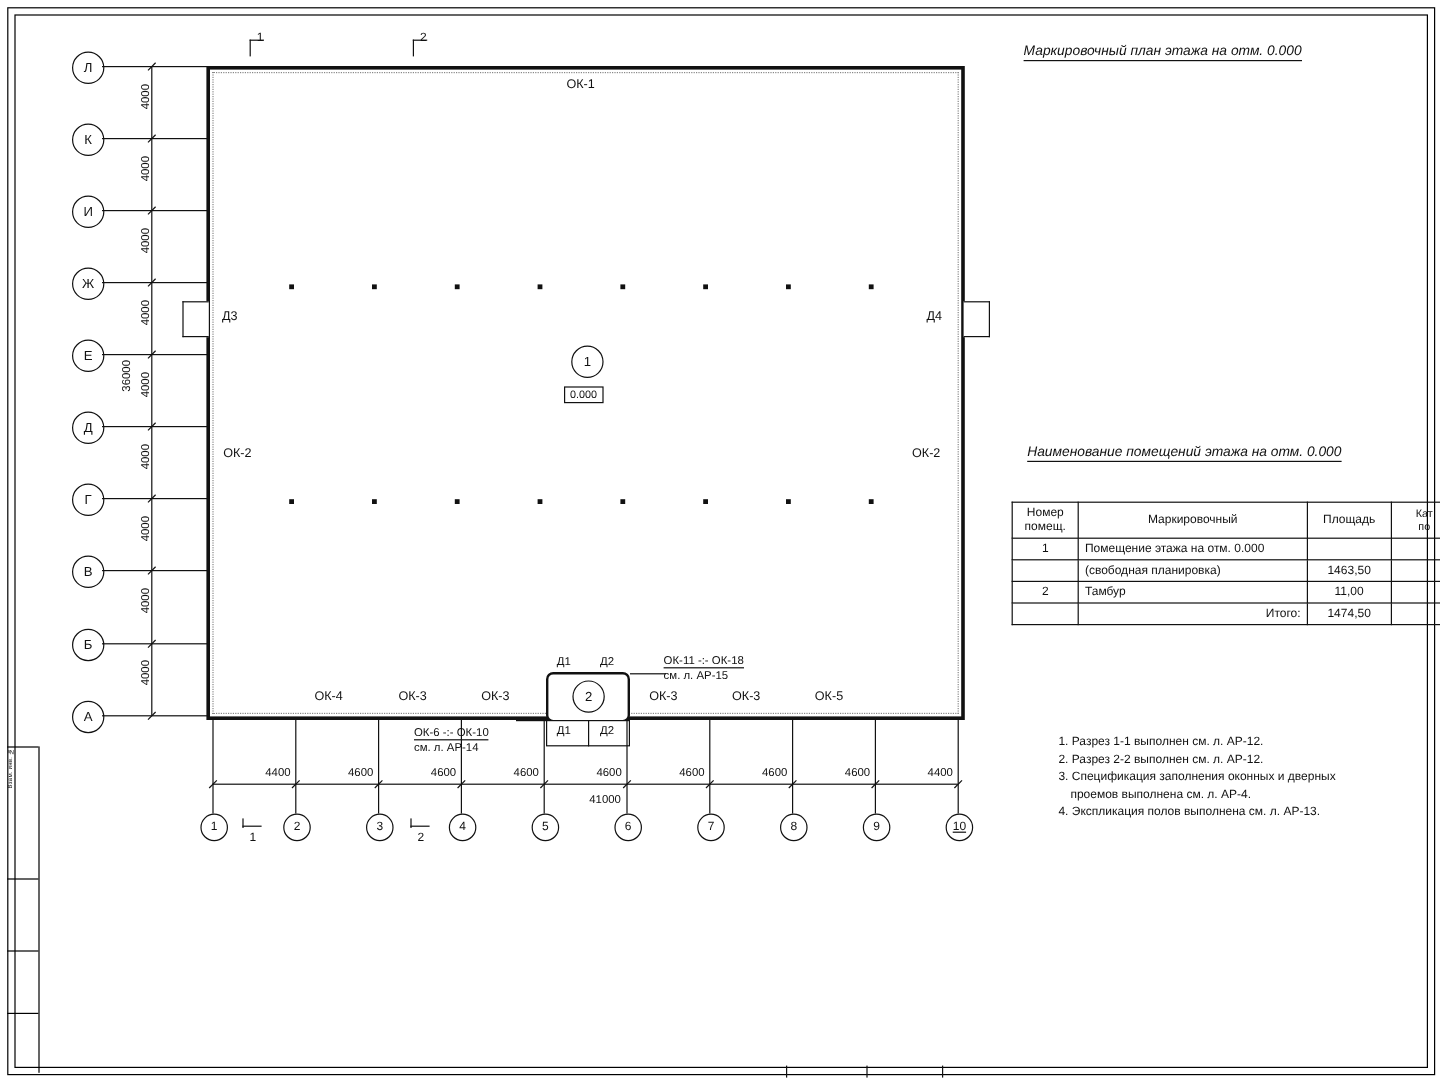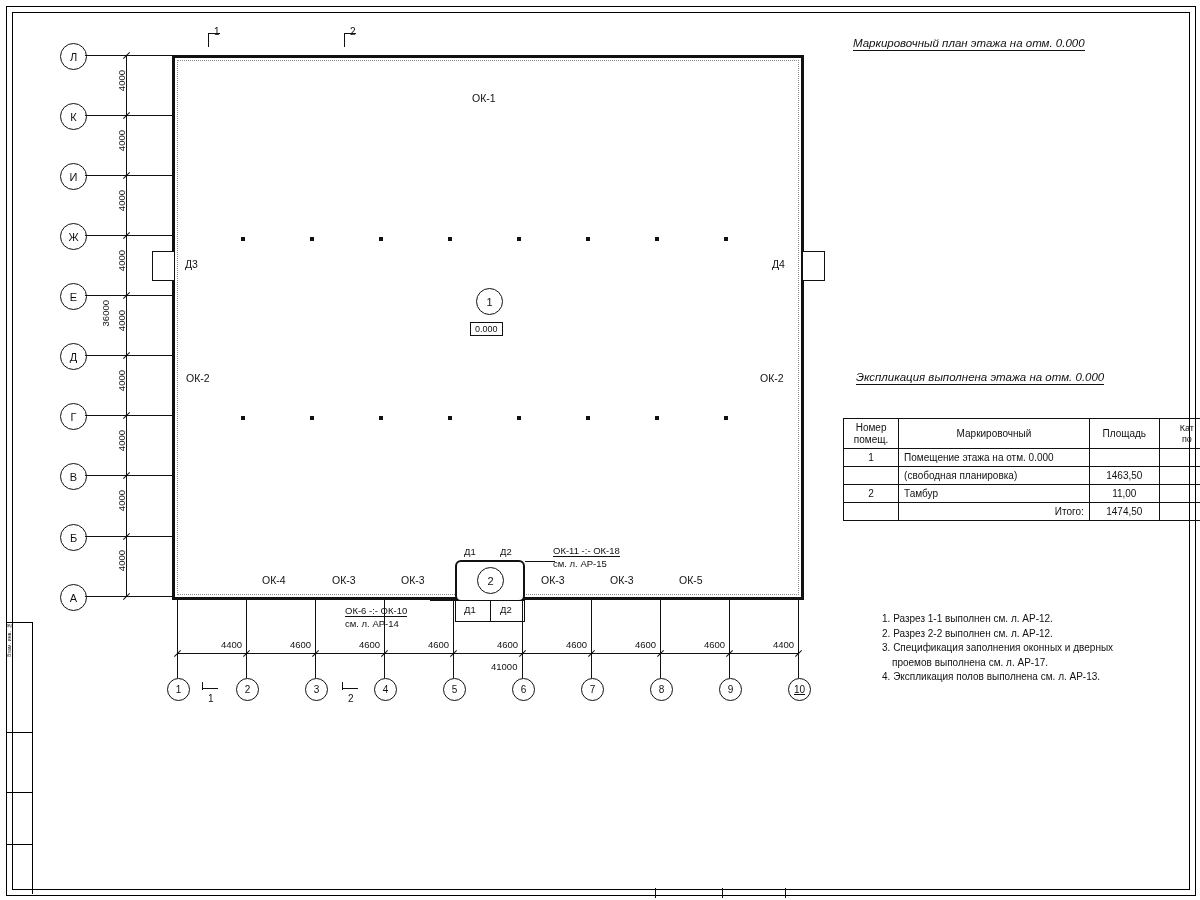--- a/index.html
+++ b/index.html
@@ -117,21 +117,21 @@
 
     <div class="door-leaf" style="left:152px;top:251px;width:22px;height:30px;border-right:none;"></div>
     <div class="lbl" style="left:185px;top:258px;">Д3</div>
 
     <div class="door-leaf" style="left:803px;top:251px;width:22px;height:30px;border-left:none;"></div>
     <div class="lbl" style="left:772px;top:258px;">Д4</div>
 
     <div class="room-marker" style="left:476px;top:288px;">1</div>
     <div class="level-box" style="left:470px;top:322px;">0.000</div>
 
-    <div class="lbl" style="left:472px;top:64px;margin-top:28px;">ОК-1</div>
+    <div class="lbl" style="left:472px;top:64px;">ОК-1</div>
     <div class="lbl" style="left:186px;top:372px;">ОК-2</div>
     <div class="lbl" style="left:760px;top:372px;">ОК-2</div>
 
     <div class="lbl" style="left:262px;top:574px;">ОК-4</div>
     <div class="lbl" style="left:332px;top:574px;">ОК-3</div>
     <div class="lbl" style="left:401px;top:574px;">ОК-3</div>
     <div class="lbl" style="left:541px;top:574px;">ОК-3</div>
     <div class="lbl" style="left:610px;top:574px;">ОК-3</div>
     <div class="lbl" style="left:679px;top:574px;">ОК-5</div>
 
@@ -266,21 +266,21 @@
     <div class="secarrowV" style="left:342px;top:682px;height:8px;background:#111;"></div>
   </div>
 
   <div class="right">
 
     <div style="position:absolute;left:13px;top:33px;">
       <span class="title-it">Маркировочный план этажа на отм. 0.000</span>
     </div>
 
     <div style="position:absolute;left:16px;top:367px;">
-      <span class="title-it">Экспликация выполнена этажа на отм. 0.000</span>
+      <span class="title-it">Наименование помещений этажа на отм. 0.000</span>
     </div>
 
     <table class="expl" style="position:absolute;left:3px;top:418px;width:372px;">
       <tbody>
           <tr>
         <th class="c" style="width:46px;line-height:1.15;">
           <span>Номер</span><br>
           <span>помещ.</span>
         </th>
         <th class="c" style="width:200px;">Маркировочный</th>
@@ -323,21 +323,21 @@
         <span>Разрез 1-1 выполнен см. л. АР-12.</span>
       </div>
       <div>
         <span>2.</span>
         <span>Разрез 2-2 выполнен см. л. АР-12.</span>
       </div>
       <div>
         <span>3.</span>
         <span>Спецификация заполнения оконных и дверных</span>
       </div>
-      <div class="ind">проемов выполнена см. л. АР-17.</div>
+      <div class="ind">проемов выполнена см. л. АР-4.</div>
       <div>
         <span>4.</span>
         <span>Экспликация полов выполнена см. л. АР-13.</span>
       </div>
     </div>
   </div>
 
   <div style="position:absolute;left:655px;top:888px;width:1px;height:10px;background:#111;"></div>
   <div style="position:absolute;left:722px;top:888px;width:1px;height:10px;background:#111;"></div>
   <div style="position:absolute;left:785px;top:888px;width:1px;height:10px;background:#111;"></div>

